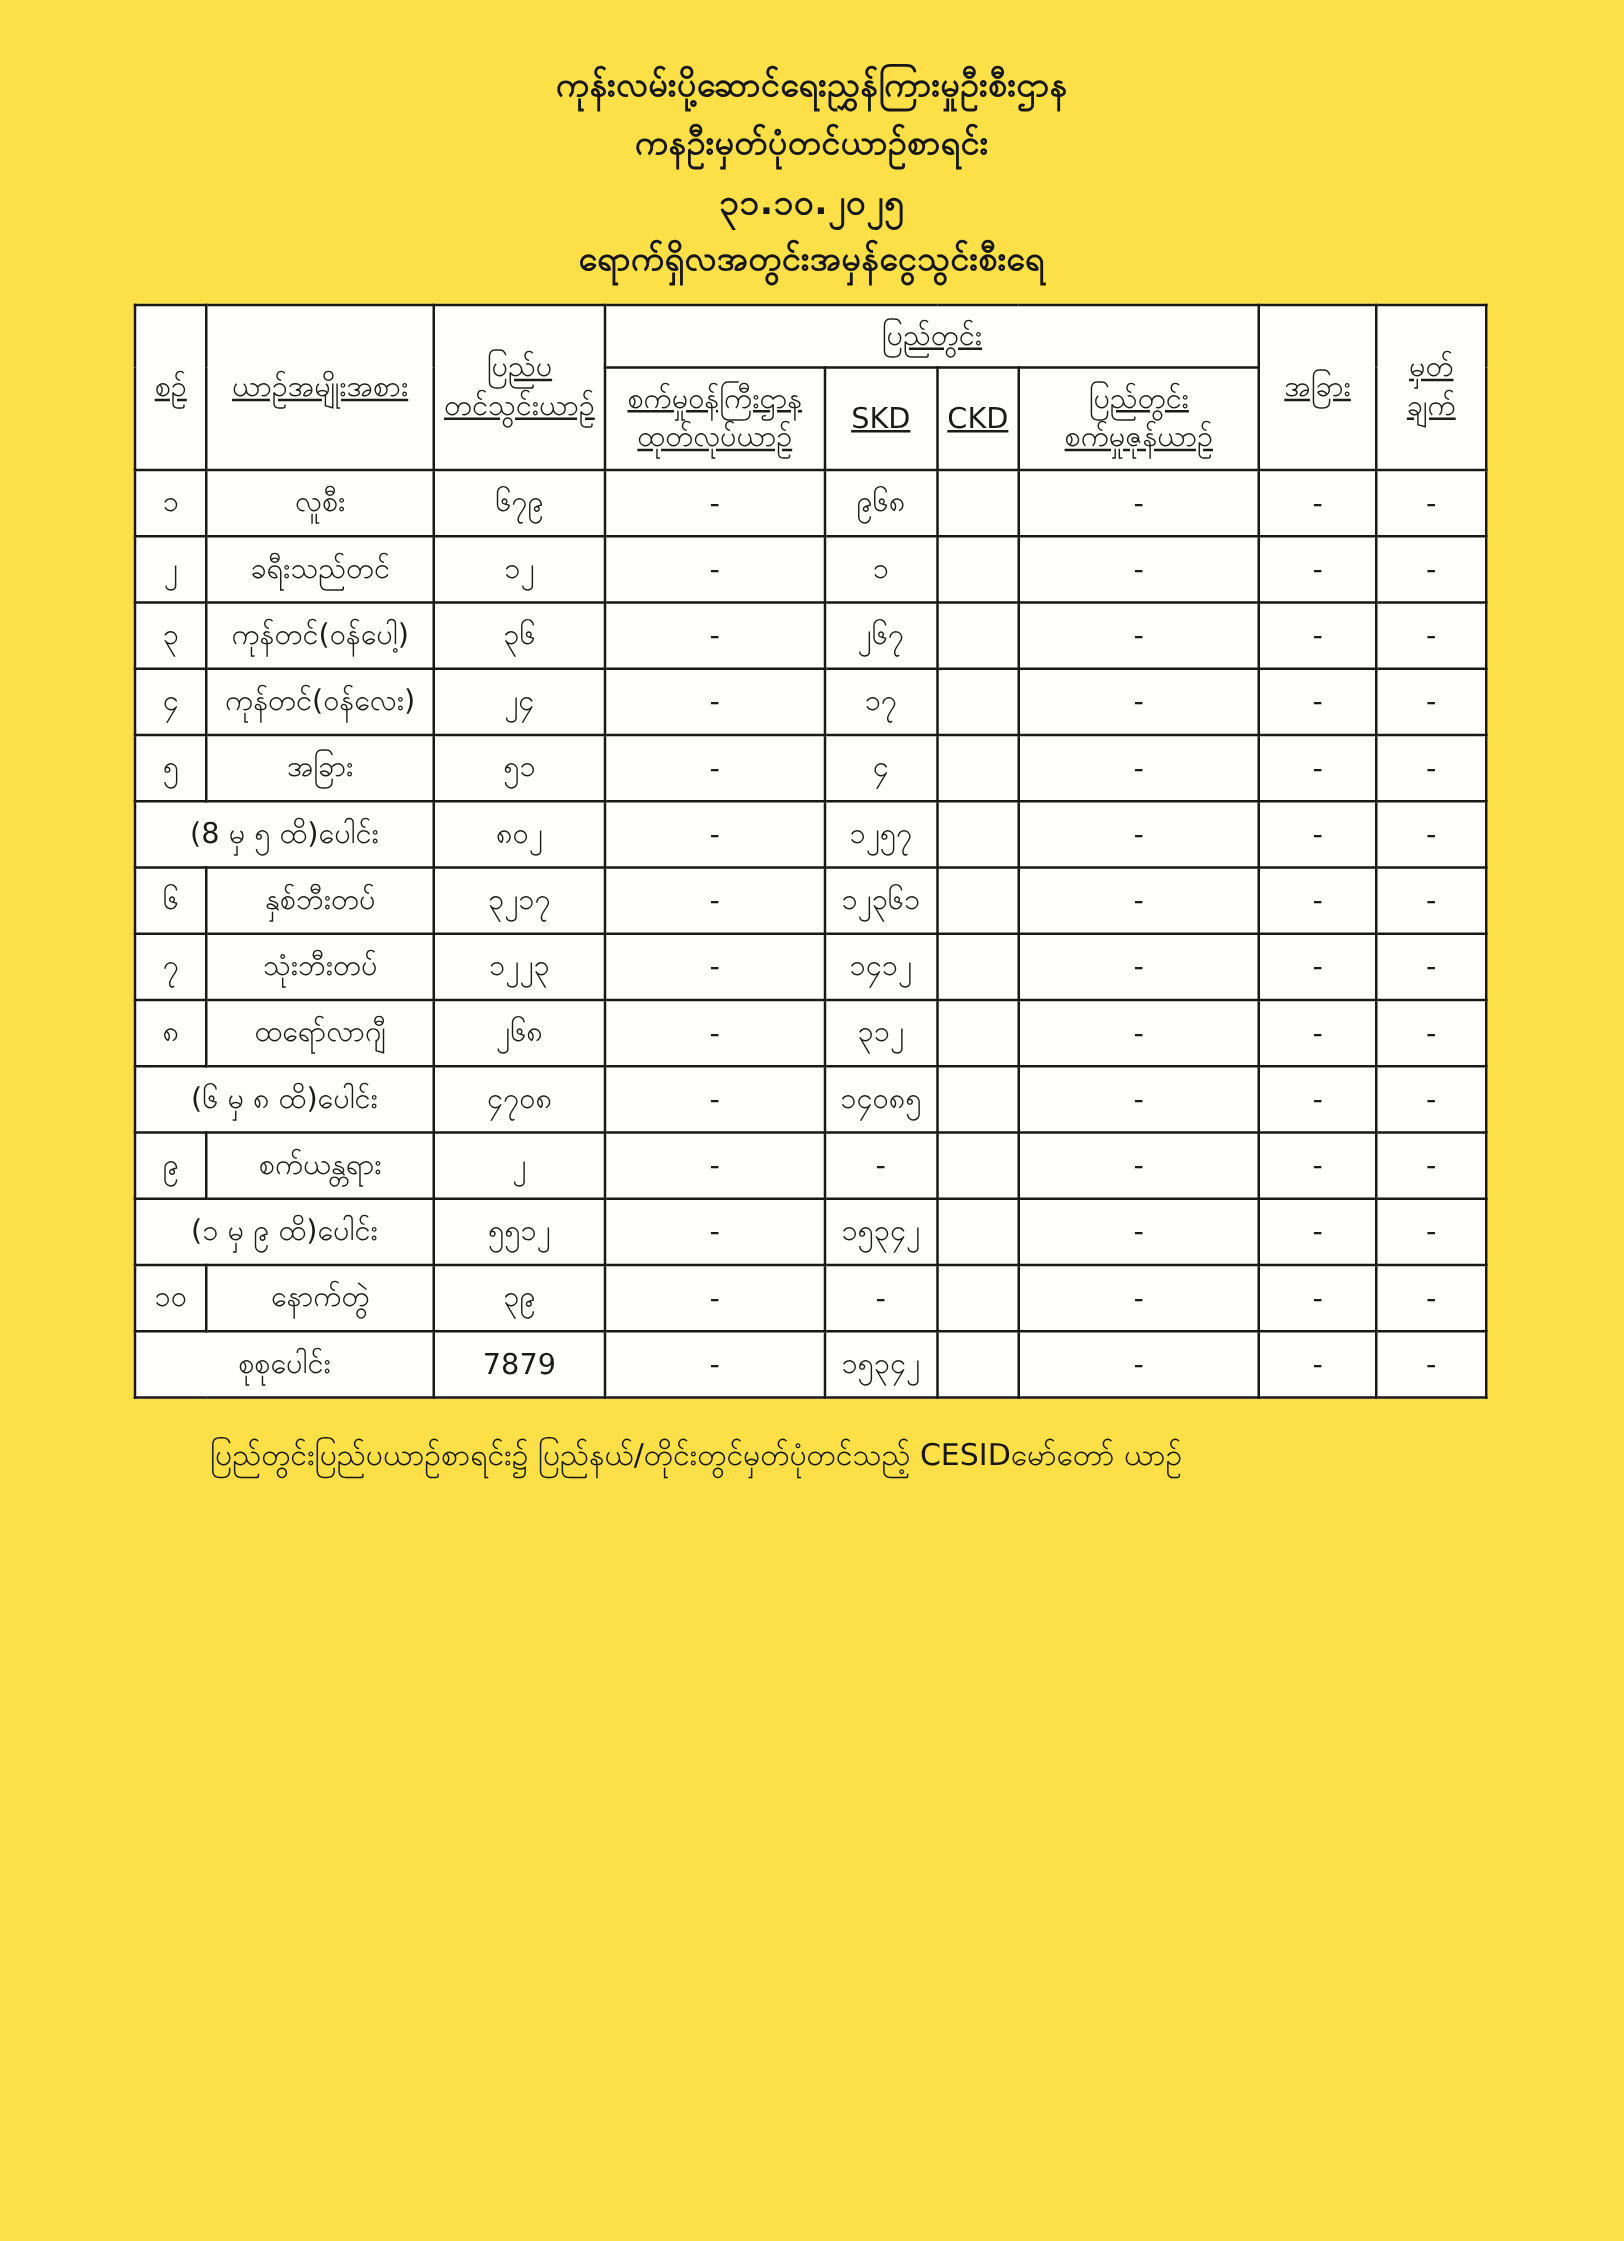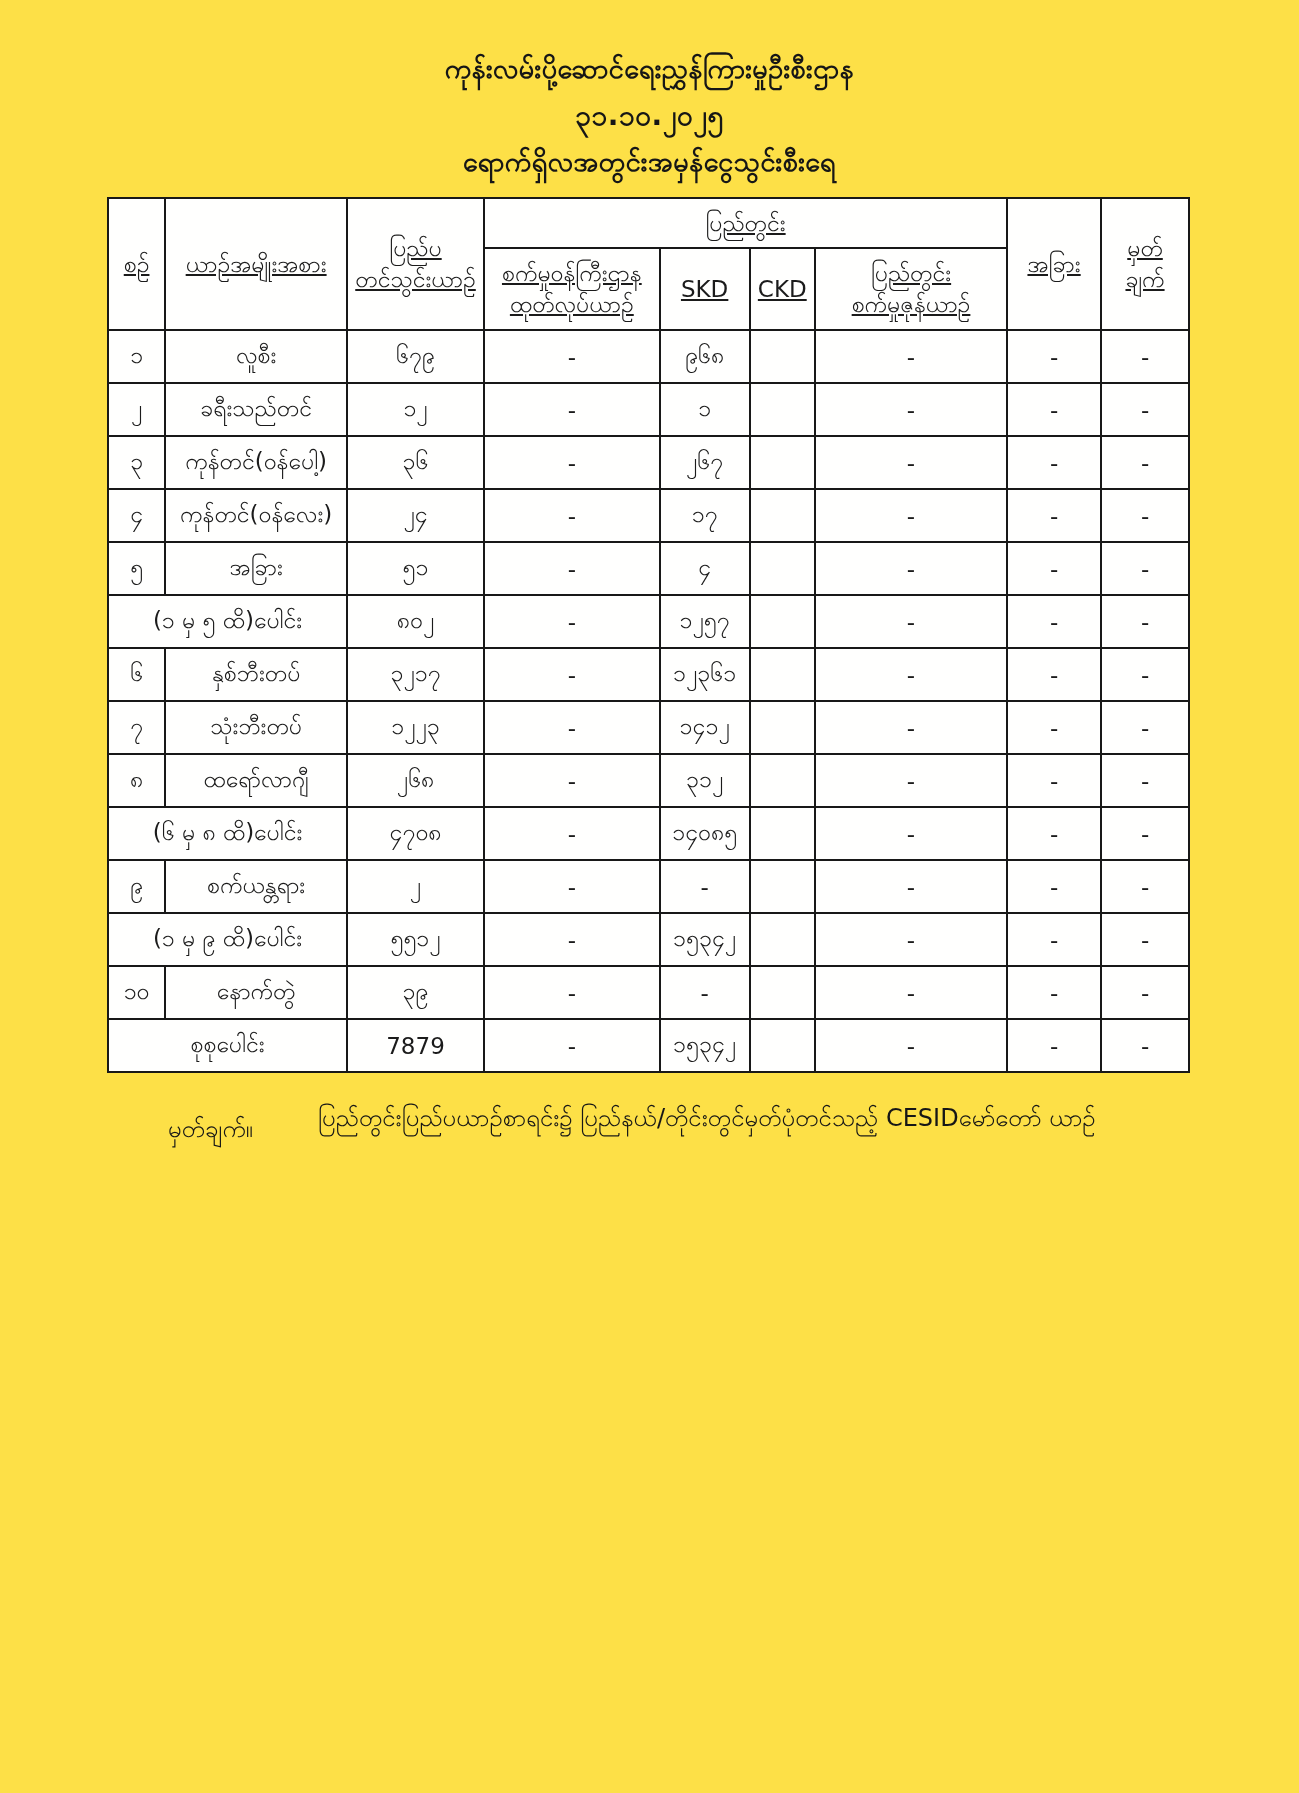--- a/index.html
+++ b/index.html
@@ -79,20 +79,21 @@
     color:#161616;
   }
 </style>
 </head>
 <body>
 
 <div class="page">
 
   <div class="titles">
     <div class="title-line">ကုန်းလမ်းပို့ဆောင်ရေးညွှန်ကြားမှုဦးစီးဌာန</div>
+    <div class="title-line">ကနဦးမှတ်ပုံတင်ယာဉ်စာရင်း</div>
     <div class="title-line date">၃၁.၁၀.၂၀၂၅</div>
     <div class="title-line">ရောက်ရှိလအတွင်းအမှန်ငွေသွင်းစီးရေ</div>
   </div>
 
   <table class="reg">
     <colgroup>
       <col class="col-no">
         <col class="col-type">
         <col class="col-imp">
         <col class="col-min">
@@ -172,21 +173,21 @@
         <td class="c-type">အခြား</td>
         <td>၅၁</td>
         <td>-</td>
         <td>၄</td>
         <td></td>
         <td>-</td>
         <td>-</td>
         <td>-</td>
       </tr>
       <tr>
-        <td colspan="2" class="c-sum">(၁ မှ ၅ ထိ)ပေါင်း</td>
+        <td colspan="2" class="c-sum">(8 မှ ၅ ထိ)ပေါင်း</td>
         <td>၈၀၂</td>
         <td>-</td>
         <td>၁၂၅၇</td>
         <td></td>
         <td>-</td>
         <td>-</td>
         <td>-</td>
       </tr>
       <tr>
         <td>၆</td>
@@ -270,19 +271,18 @@
         <td>၁၅၃၄၂</td>
         <td></td>
         <td>-</td>
         <td>-</td>
         <td>-</td>
       </tr>
     </tbody>
   </table>
 
   <div class="footnote">
-    <div class="footnote-label">မှတ်ချက်။</div>
     <div class="footnote-text">
       <div>ပြည်တွင်းပြည်ပယာဉ်စာရင်း၌  ပြည်နယ်/တိုင်းတွင်မှတ်ပုံတင်သည့် CESIDမော်တော် ယာဉ်</div>
     </div>
   </div>
 
 </div>
 
 </body></html>

